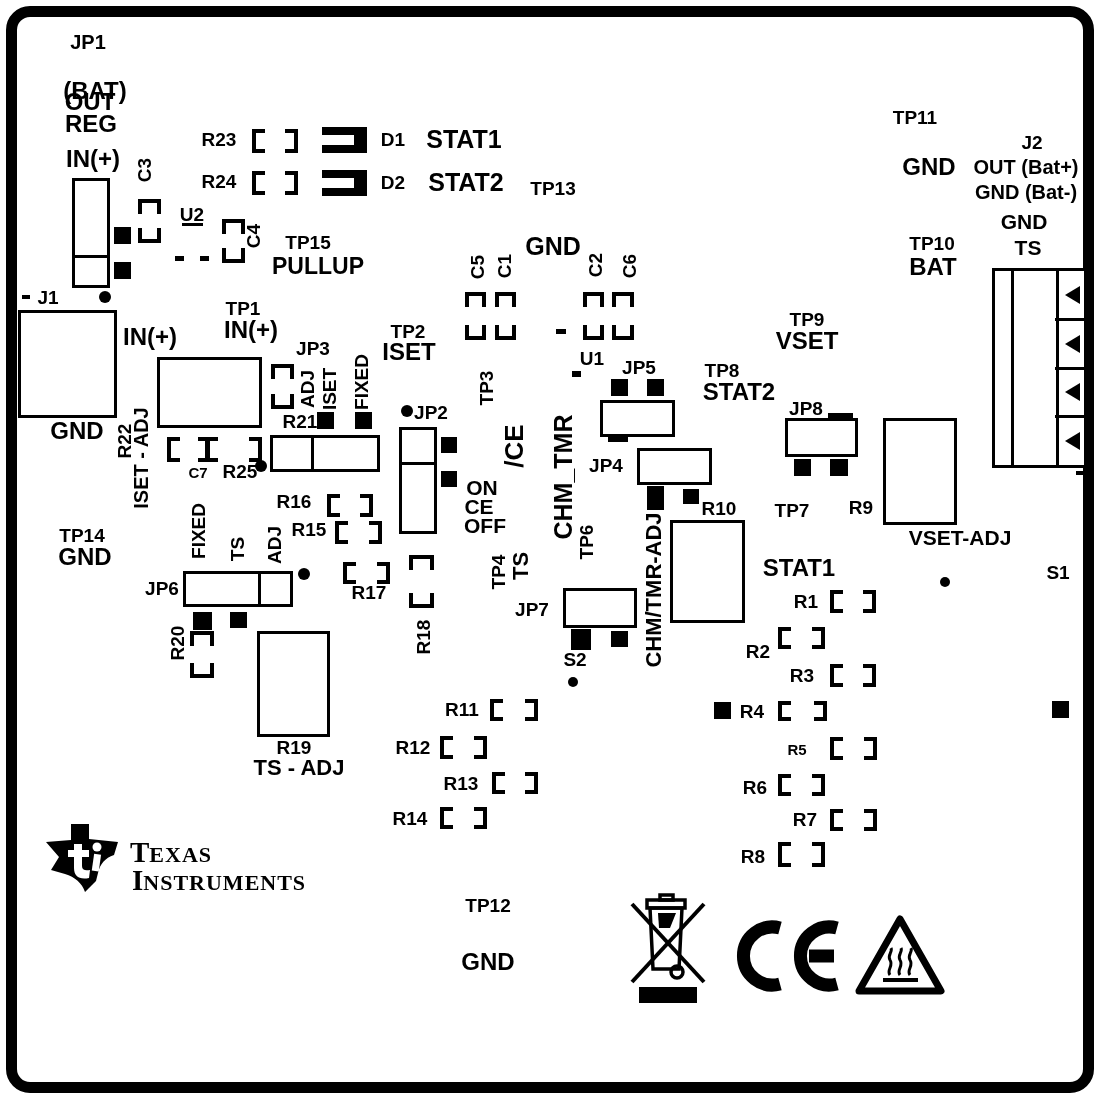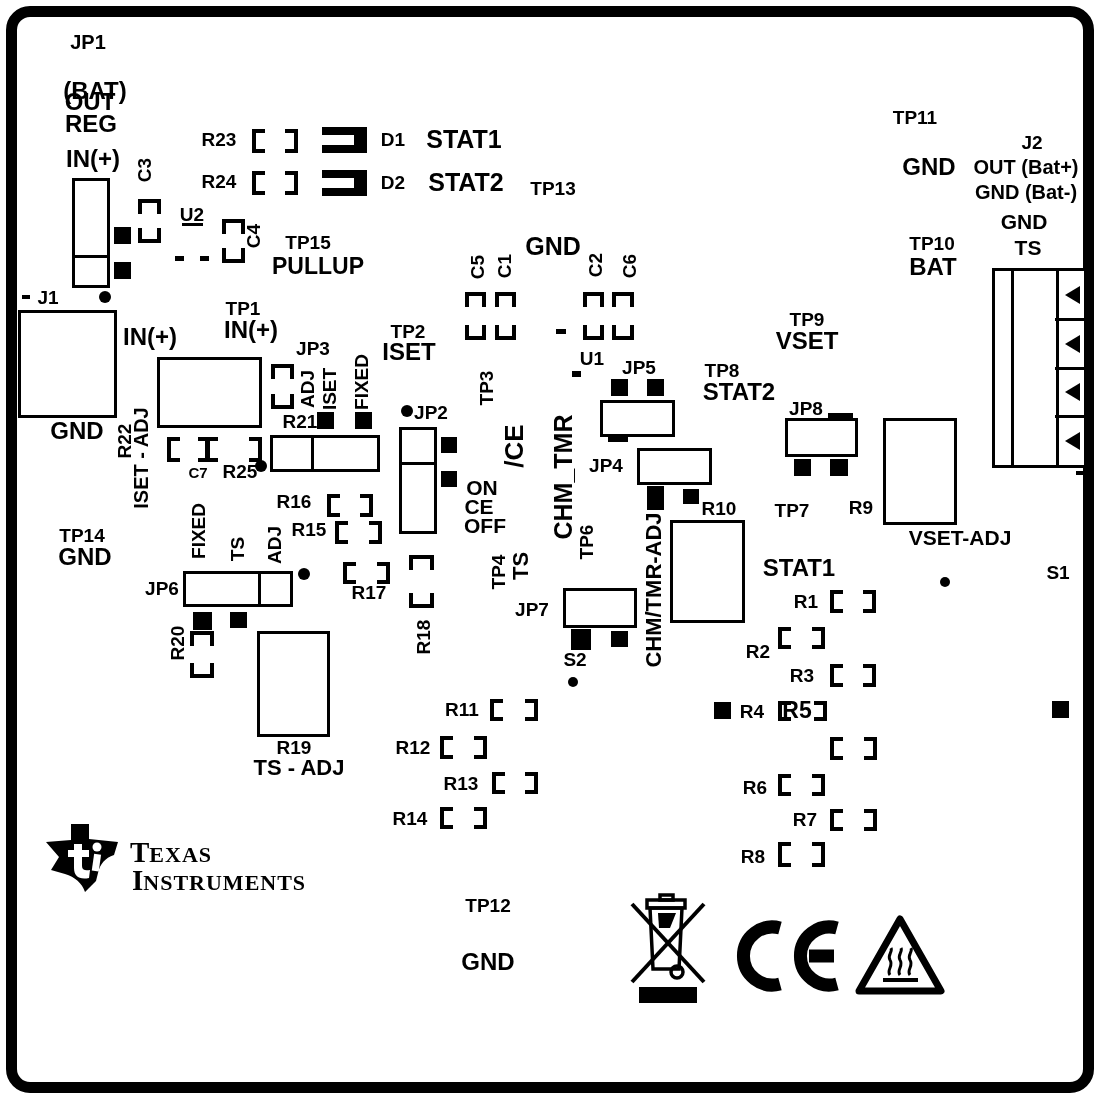--- a/index.html
+++ b/index.html
@@ -171,21 +171,21 @@
     <div class="lbl v" style="left: 274px; top: 545px; font-size: 19px;">ADJ</div>
     <div class="lbl" style="left: 162px; top: 588px; font-size: 19px;">JP6</div>
     <div class="lbl v" style="left: 177px; top: 643px; font-size: 19px;">R20</div>
     <div class="lbl" style="left: 294px; top: 747px; font-size: 19px;">R19</div>
     <div class="lbl" style="left: 299px; top: 768px; font-size: 22px;">TS - ADJ</div>
     <div class="lbl" style="left: 799px; top: 568px; font-size: 24px;">STAT1</div>
     <div class="lbl" style="left: 806px; top: 601px; font-size: 19px;">R1</div>
     <div class="lbl" style="left: 758px; top: 651px; font-size: 19px;">R2</div>
     <div class="lbl" style="left: 802px; top: 675px; font-size: 19px;">R3</div>
     <div class="lbl" style="left: 752px; top: 711px; font-size: 19px;">R4</div>
-    <div class="lbl" style="left: 797px; top: 710px; font-size: 23px;">R5</div>
+    <div class="lbl" style="left: 797px; top: 749px; font-size: 15px;">R5</div>
     <div class="lbl" style="left: 755px; top: 787px; font-size: 19px;">R6</div>
     <div class="lbl" style="left: 805px; top: 819px; font-size: 19px;">R7</div>
     <div class="lbl" style="left: 753px; top: 856px; font-size: 19px;">R8</div>
     <div class="lbl" style="left: 462px; top: 709px; font-size: 19px;">R11</div>
     <div class="lbl" style="left: 413px; top: 747px; font-size: 19px;">R12</div>
     <div class="lbl" style="left: 461px; top: 783px; font-size: 19px;">R13</div>
     <div class="lbl" style="left: 410px; top: 818px; font-size: 19px;">R14</div>
     <div class="lbl" style="left: 1058px; top: 572px; font-size: 19px;">S1</div>
     <div class="lbl" style="left: 488px; top: 905px; font-size: 19px;">TP12</div>
     <div class="lbl" style="left: 488px; top: 962px; font-size: 24px;">GND</div>

